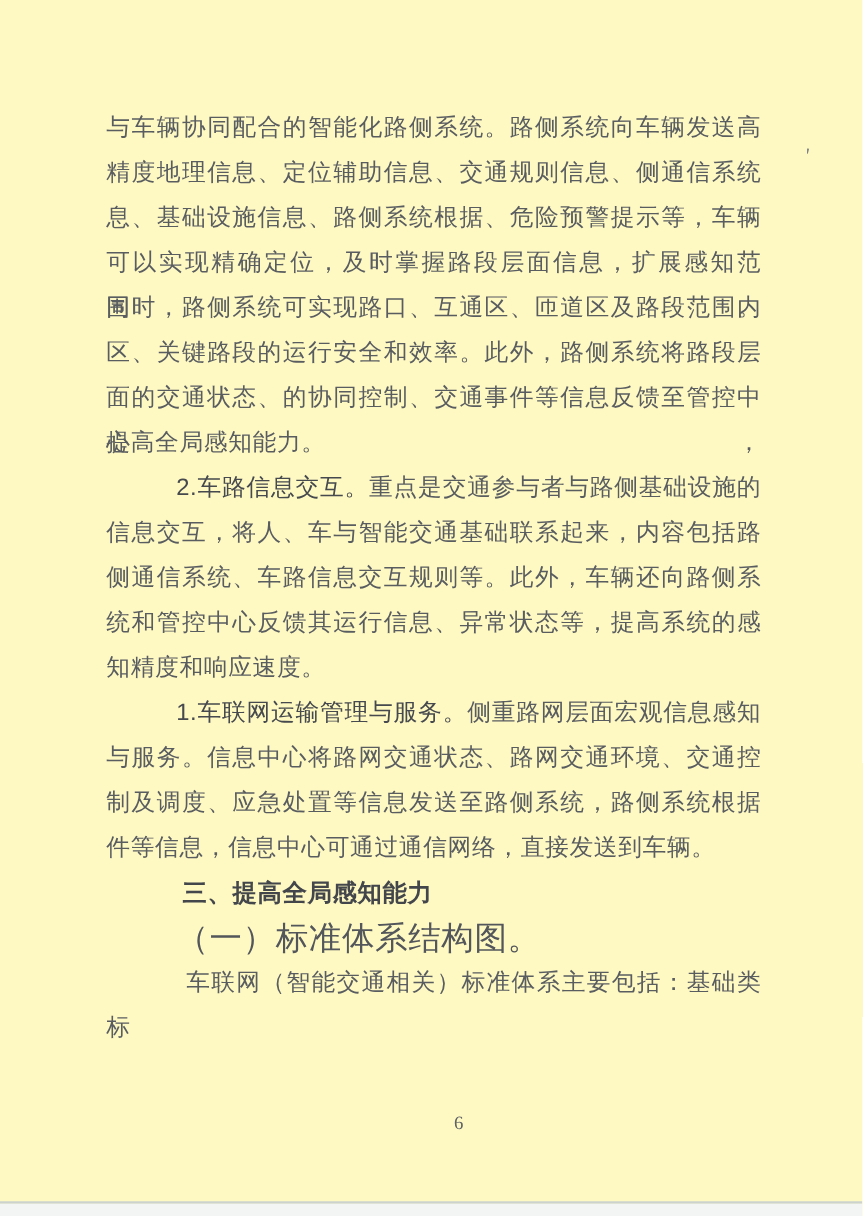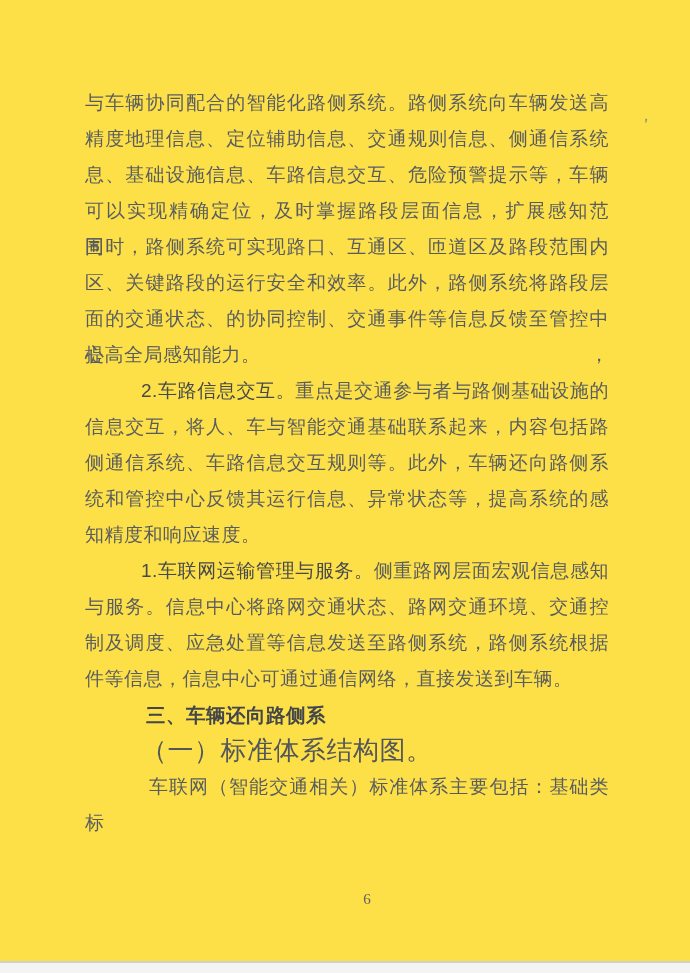--- a/index.html
+++ b/index.html
@@ -1,19 +1,19 @@
 <!DOCTYPE html>
 <html><head>
 <meta charset="utf-8">
 <style>
   html,body{margin:0;padding:0;background:#ffffff;}
   .page{
     position:relative;
     width:690px;height:973px;
-    background:#fde047;
+    background:#fef9c3;
     overflow:hidden;
     font-family:"Liberation Serif","DejaVu Serif",serif;
   }
   .text-block{
     position:absolute;
     left:85px;top:85px;width:524px;
     font-size:19px;
     line-height:36px;
     color:#5a5d60;
     letter-spacing:0.5px;
@@ -72,39 +72,39 @@
   }
 </style>
 </head>
 <body>
 
 <div class="page">
 
   <div class="text-block">
     <div class="ln"><span class="lead"></span><span>与车辆协同配合的智能化路侧系统。路侧系统向车辆发送高</span></div>
     <div class="ln"><span class="lead"></span><span>精度地理信息、定位辅助信息、交通规则信息、侧通信系统</span></div>
-    <div class="ln"><span class="lead"></span><span>息、基础设施信息、车路信息交互、危险预警提示等，车辆</span></div>
+    <div class="ln"><span class="lead"></span><span>息、基础设施信息、路侧系统根据、危险预警提示等，车辆</span></div>
     <div class="ln"><span class="lead"></span><span>可以实现精确定位，及时掌握路段层面信息，扩展感知范围。</span></div>
     <div class="ln"><span class="lead"></span><span>同时，路侧系统可实现路口、互通区、匝道区及路段范围内</span></div>
     <div class="ln"><span class="lead"></span><span>区、关键路段的运行安全和效率。此外，路侧系统将路段层</span></div>
     <div class="ln"><span class="lead"></span><span>面的交通状态、的协同控制、交通事件等信息反馈至管控中心，</span></div>
     <div class="ln end"><span class="lead"></span><span>提高全局感知能力。</span></div>
 
     <div class="ln i-num"><span class="lead">2.车路信息交互。</span><span>重点是交通参与者与路侧基础设施的</span></div>
     <div class="ln"><span class="lead"></span><span>信息交互，将人、车与智能交通基础联系起来，内容包括路</span></div>
     <div class="ln"><span class="lead"></span><span>侧通信系统、车路信息交互规则等。此外，车辆还向路侧系</span></div>
     <div class="ln"><span class="lead"></span><span>统和管控中心反馈其运行信息、异常状态等，提高系统的感</span></div>
     <div class="ln end"><span class="lead"></span><span>知精度和响应速度。</span></div>
 
     <div class="ln i-num"><span class="lead">1.车联网运输管理与服务。</span><span>侧重路网层面宏观信息感知</span></div>
     <div class="ln"><span class="lead"></span><span>与服务。信息中心将路网交通状态、路网交通环境、交通控</span></div>
     <div class="ln"><span class="lead"></span><span>制及调度、应急处置等信息发送至路侧系统，路侧系统根据</span></div>
     <div class="ln end"><span class="lead"></span><span>件等信息，信息中心可通过通信网络，直接发送到车辆。</span></div>
 
-    <div class="ln h1"><span>三、车辆还向路侧系</span></div>
+    <div class="ln h1"><span>三、提高全局感知能力</span></div>
     <div class="ln h2"><span>（一）标准体系结构图。</span></div>
     <div class="ln i-par"><span>车联网（智能交通相关）标准体系主要包括：基础类标</span></div>
   </div>
 
   <div class="stray-mark">'</div>
 
   <div class="page-number">6</div>
 
   <div class="bottom-edge"></div>
   <div class="bottom-strip"></div>

